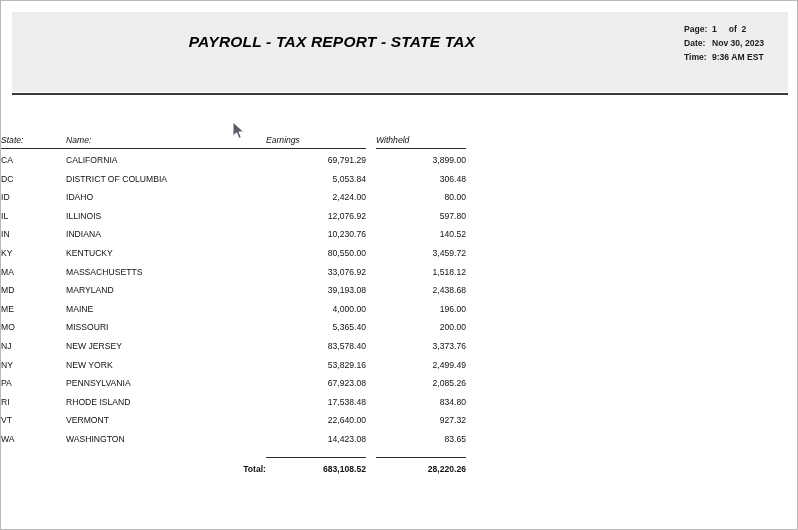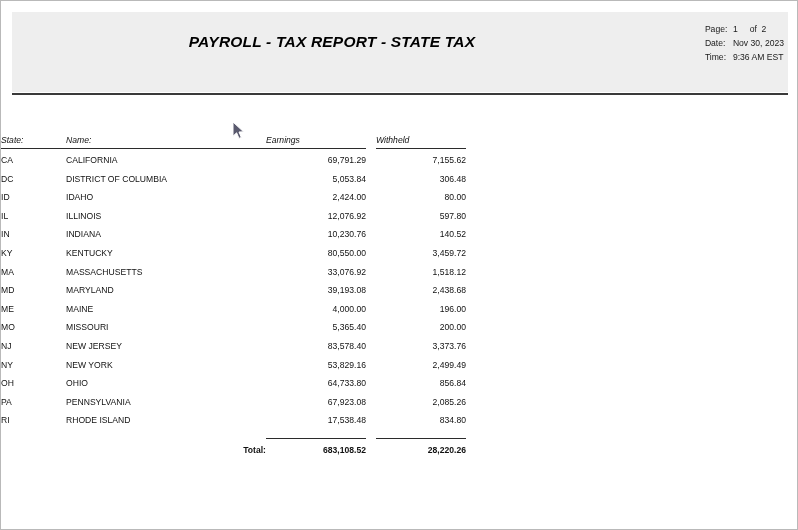--- a/index.html
+++ b/index.html
@@ -30,24 +30,25 @@
     width: 640px;
     text-align: center;
     font-size: 15.5px;
     font-weight: bold;
     font-style: italic;
     color: #000000;
     letter-spacing: 0.2px;
   }
   #meta-block {
     position: absolute;
-    right: 4px; top: 10px;
+    right: 24px; top: 10px;
     font-size: 8.6px;
     color: #1a1a1a;
     line-height: 14px;
+    font-weight: bold;
   }
   .meta-row { display: flex; white-space: nowrap; }
   .meta-label { width: 28px; flex: 0 0 28px; }
   .meta-val { }
   .meta-val .mv-gap { display: inline-block; width: 12px; }
 
   #header-rule {
     position: absolute;
     left: 11px; top: 92px;
     width: 776px; height: 0;
@@ -168,21 +169,21 @@
               <span class="hdr-underline">Withheld</span>
             </th>
         </tr>
       </thead>
       <tbody id="table-body">
           <tr>
             <td class="pad-left">CA</td>
             <td>CALIFORNIA</td>
             <td class="num">69,791.29</td>
             <td></td>
-            <td class="num">7,155.62</td>
+            <td class="num">3,899.00</td>
           </tr>
           <tr>
             <td class="pad-left">DC</td>
             <td>DISTRICT OF COLUMBIA</td>
             <td class="num">5,053.84</td>
             <td></td>
             <td class="num">306.48</td>
           </tr>
           <tr>
             <td class="pad-left">ID</td>
@@ -248,39 +249,46 @@
             <td class="num">3,373.76</td>
           </tr>
           <tr>
             <td class="pad-left">NY</td>
             <td>NEW YORK</td>
             <td class="num">53,829.16</td>
             <td></td>
             <td class="num">2,499.49</td>
           </tr>
           <tr>
-            <td class="pad-left">OH</td>
-            <td>OHIO</td>
-            <td class="num">64,733.80</td>
-            <td></td>
-            <td class="num">856.84</td>
-          </tr>
-          <tr>
             <td class="pad-left">PA</td>
             <td>PENNSYLVANIA</td>
             <td class="num">67,923.08</td>
             <td></td>
             <td class="num">2,085.26</td>
           </tr>
           <tr>
             <td class="pad-left">RI</td>
             <td>RHODE ISLAND</td>
             <td class="num">17,538.48</td>
             <td></td>
             <td class="num">834.80</td>
+          </tr>
+          <tr>
+            <td class="pad-left">VT</td>
+            <td>VERMONT</td>
+            <td class="num">22,640.00</td>
+            <td></td>
+            <td class="num">927.32</td>
+          </tr>
+          <tr>
+            <td class="pad-left">WA</td>
+            <td>WASHINGTON</td>
+            <td class="num">14,423.08</td>
+            <td></td>
+            <td class="num">83.65</td>
           </tr>
         </tbody>
       <tfoot>
         <tr class="spacer-row">
           <td colspan="5"></td>
         </tr>
         <tr class="total-row">
           <td class="pad-left"></td>
           <td class="total-label">Total:</td>
           <td class="total-num">683,108.52</td>

